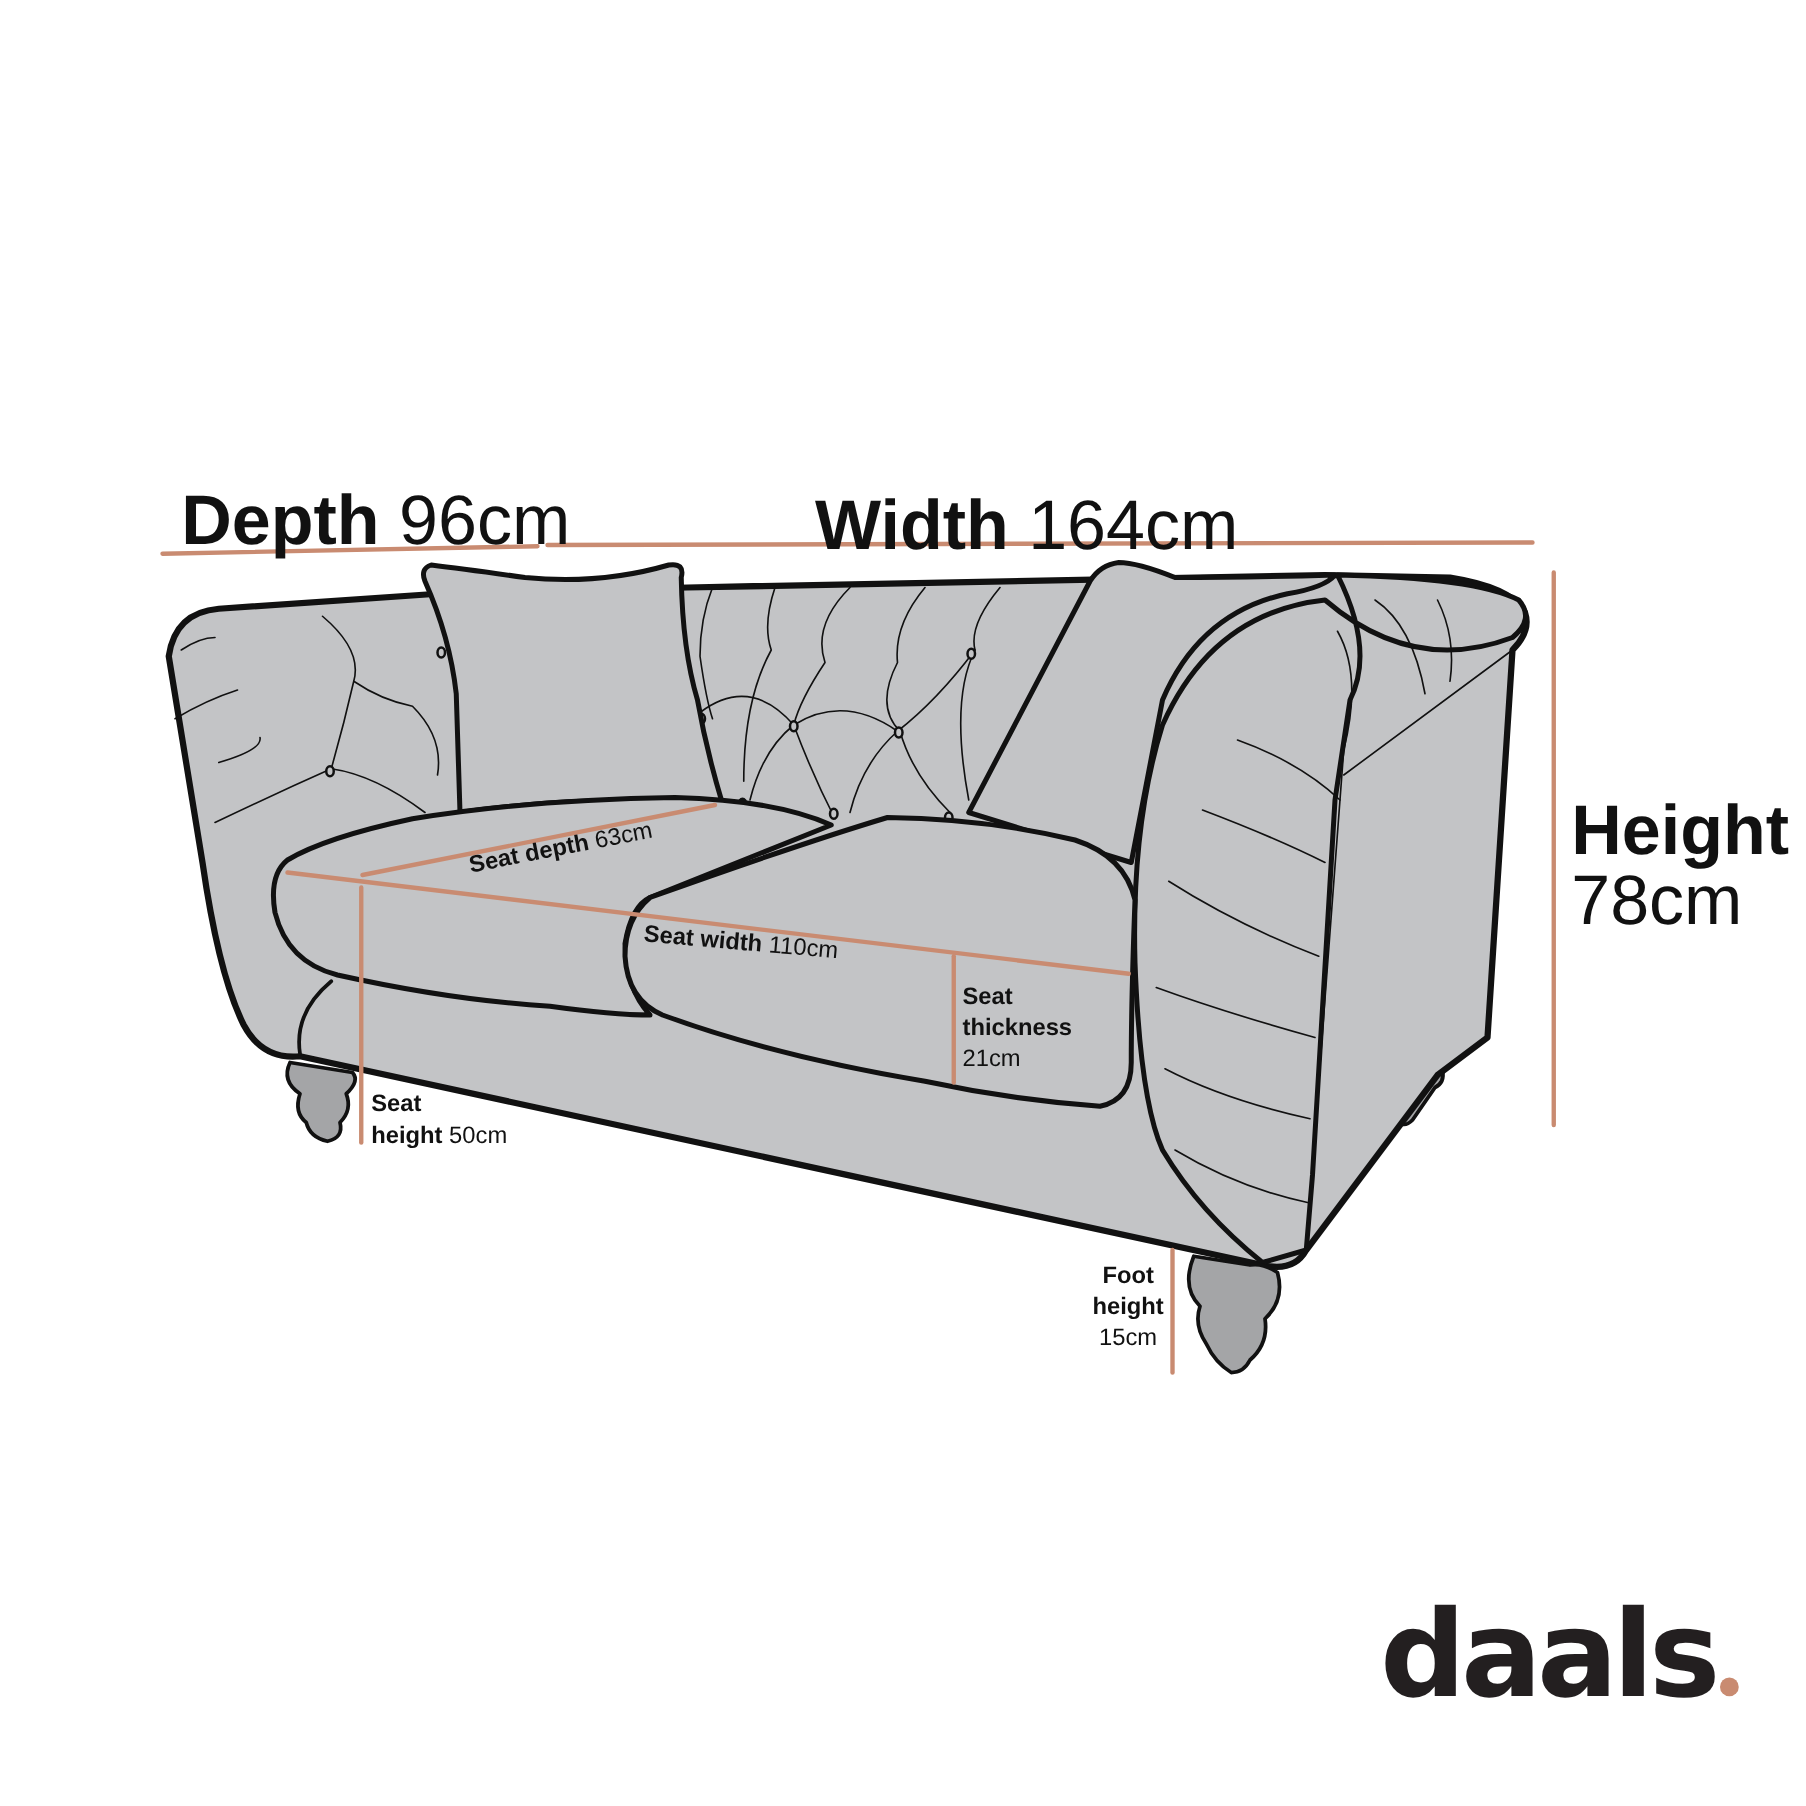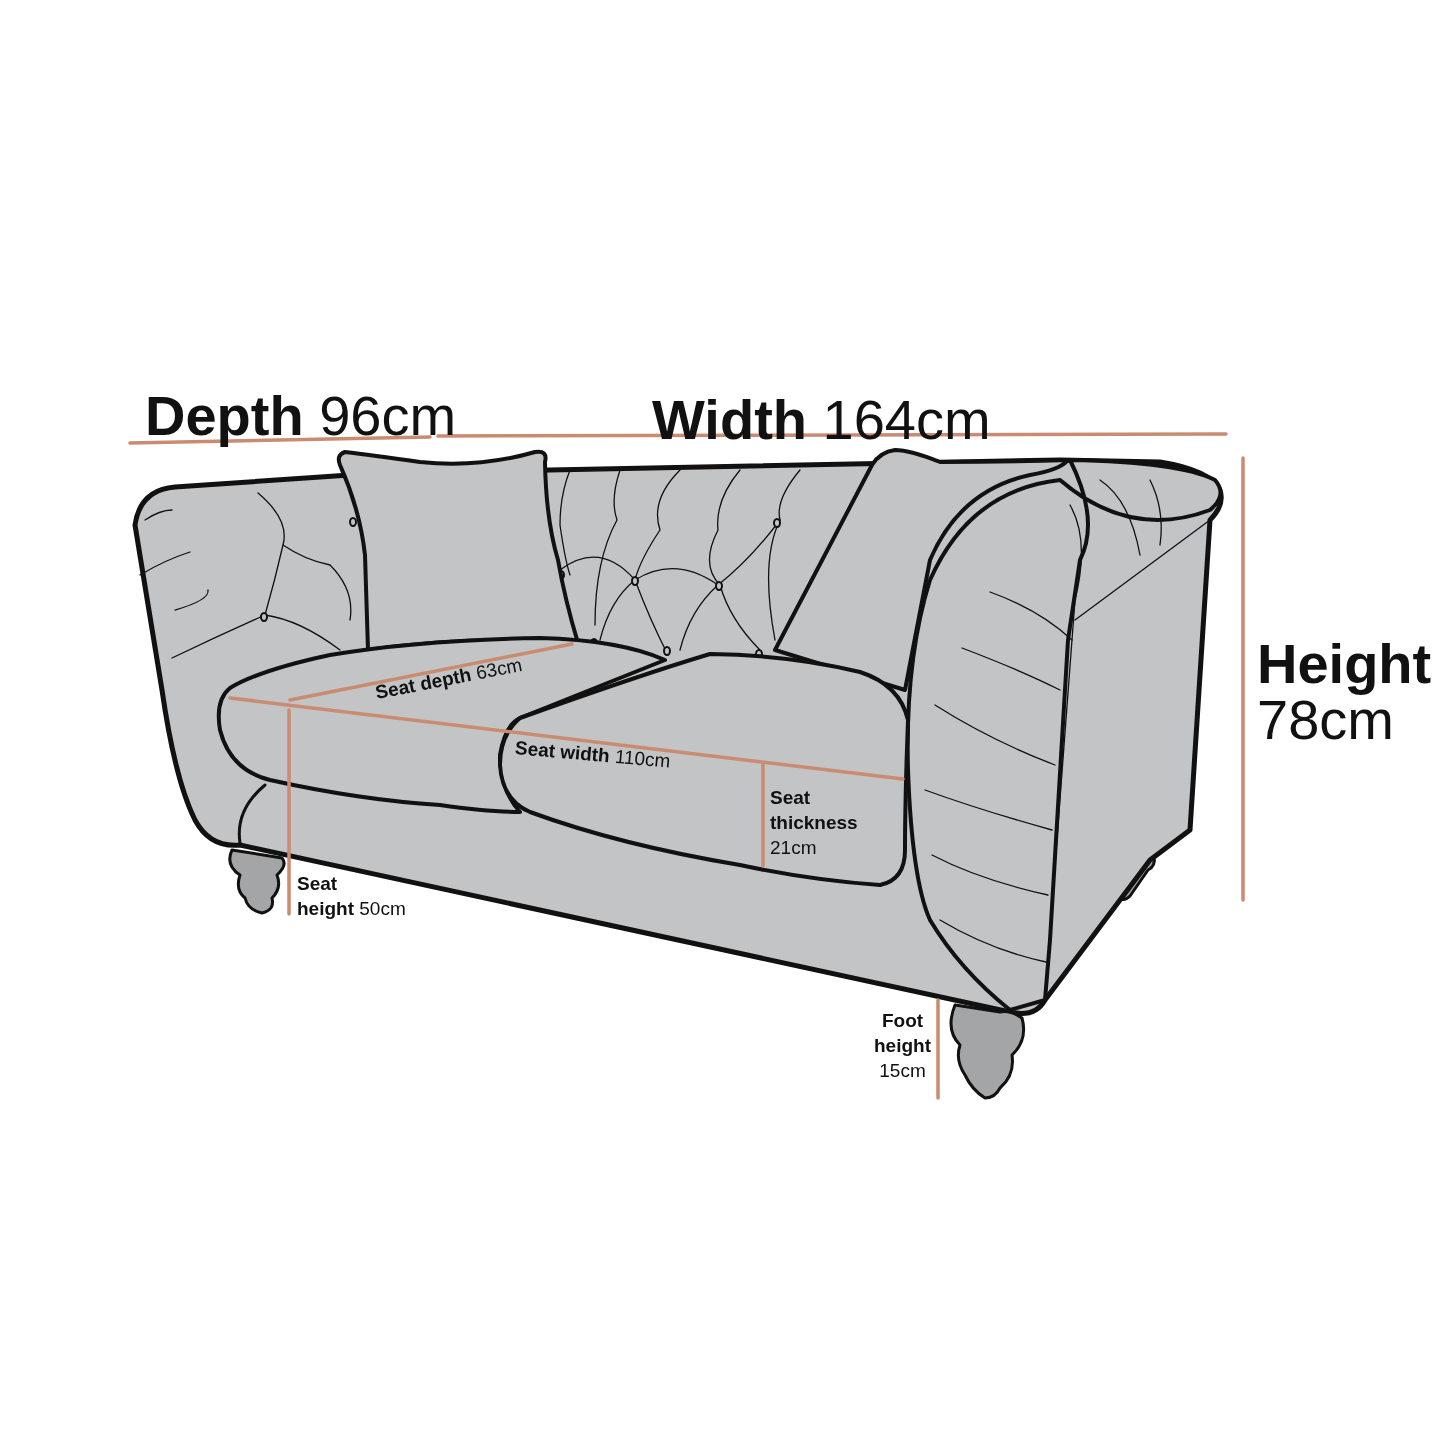--- a/index.html
+++ b/index.html
@@ -147,13 +147,16 @@
     <b>height</b>
     <span>50cm</span>
   </div>
 
   <div class="label small" style="left:874px;top:1008px;text-align:center;">
     <b>Foot</b><br>
     <b>height</b><br>
     <span>15cm</span>
   </div>
 
+  <div class="logo">
+    <span>daals</span><span class="logo-dot"></span>
+  </div>
 </div>
 
 </body></html>

